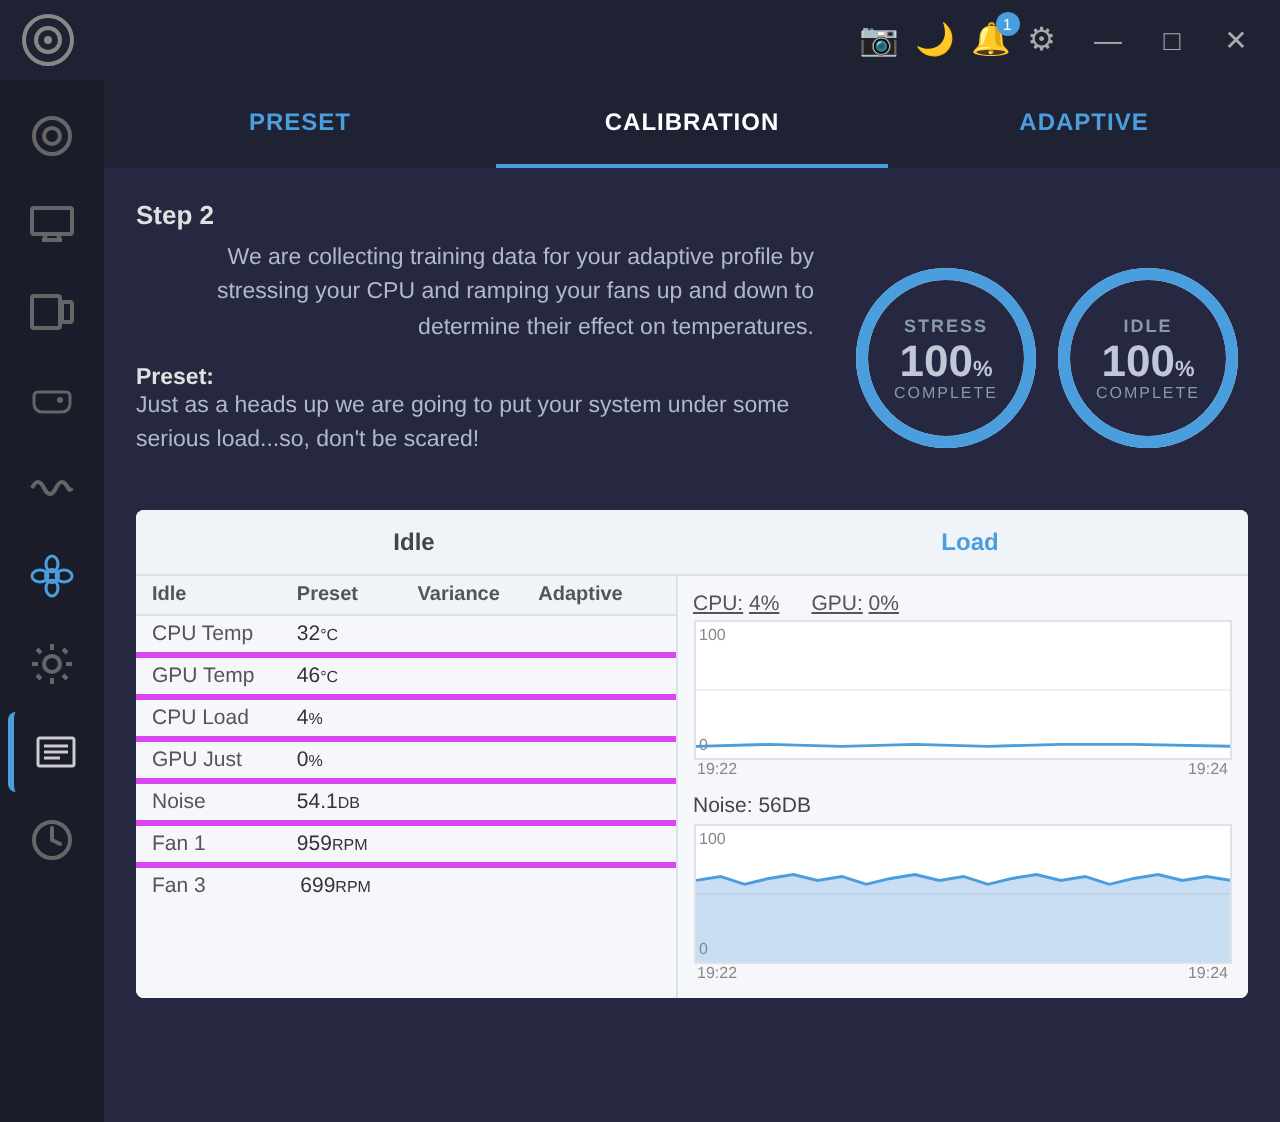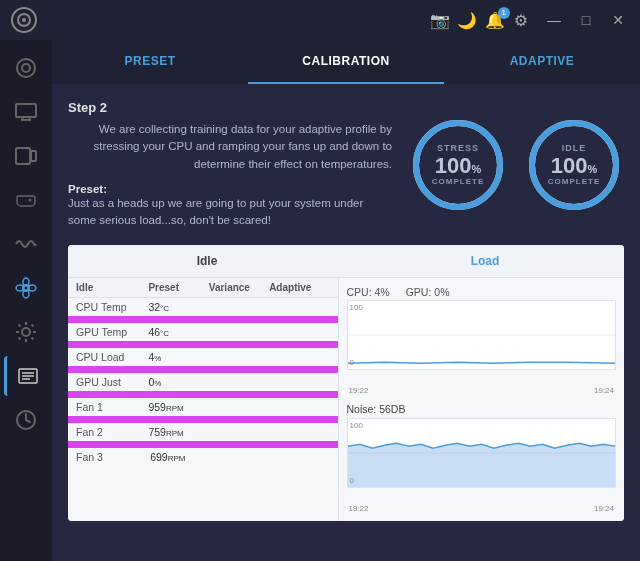--- a/index.html
+++ b/index.html
@@ -245,21 +245,21 @@
 
     .circle-percent-sign {
       font-size: 11px;
       font-weight: 600;
       color: #c0c8d8;
       vertical-align: super;
     }
 
     .circle-label-bottom {
       font-size: 8px;
-      font-weight: 700;
+      font-weight: 400;
       color: #8899aa;
       letter-spacing: 1px;
     }
 
     
     .data-section {
       background: #f0f3f7;
       border-radius: 4px;
       overflow: hidden;
       margin-top: 4px;
@@ -321,21 +321,21 @@
     .th {
       font-size: 10px;
       font-weight: 600;
       color: #555;
       flex: 1;
     }
     .th:first-child { flex: 1.2; }
 
     .table-row {
       display: flex;
-      border-bottom: 7px solid #d946ef;
+      border-bottom: 3px solid #d946ef;
       padding: 3px 8px;
       align-items: center;
     }
 
     .table-row:last-child { border-bottom: none; gap: 12px; }
 
     .td {
       font-size: 10.5px;
       color: #333;
       flex: 1;
@@ -365,20 +365,21 @@
     }
 
     .chart-stat {
       font-size: 10.5px;
       color: #444;
       font-weight: 500;
     }
 
     .chart-stat span {
       color: #555;
+      text-decoration: underline;
     }
 
     .chart-area {
       background: white;
       border: 1px solid #dde2ea;
       height: 70px;
       position: relative;
       overflow: hidden;
     }
 
@@ -393,21 +394,20 @@
       font-size: 8px;
       color: #888;
     }
     .chart-y-label.top { top: 2px; }
     .chart-y-label.bottom { bottom: 2px; }
 
     .chart-x-labels {
       display: flex;
       justify-content: space-between;
       padding: 0 2px;
-      margin-top: 16px;
     }
 
     .chart-x-label {
       font-size: 8px;
       color: #888;
     }
 
     .noise-label {
       font-size: 10.5px;
       color: #444;
@@ -526,28 +526,28 @@
     <div class="content-area">
 
       <div class="tab-bar">
         <div class="tab">PRESET</div>
         <div class="tab active">CALIBRATION</div>
         <div class="tab">ADAPTIVE</div>
       </div>
 
       <div class="scroll-content">
 
-        <div style="display:flex; gap:16px; margin-bottom:16px;">
+        <div style="display:flex; gap:16px; margin-bottom:26px;">
           <div style="flex:1;">
             <div class="step-title">Step 2</div>
             <div class="step-desc">We are collecting training data for your adaptive profile by stressing your CPU and ramping your fans up and down to determine their effect on temperatures.</div>
             <div class="notice-label">Preset:</div>
             <div class="notice-text">Just as a heads up we are going to put your system under some serious load...so, don't be scared!</div>
           </div>
-          <div style="display:flex; gap:16px; align-items:center; flex-shrink:0;">
+          <div style="display:flex; gap:1px; align-items:flex-end; flex-shrink:0;">
 
             <div class="circle-container">
               <div class="circle-chart">
                 <svg viewBox="0 0 100 100">
                   <circle class="circle-track" cx="50" cy="50" r="42"></circle>
                   <circle class="circle-fill" cx="50" cy="50" r="42" stroke-dasharray="264" stroke-dashoffset="0"></circle>
                 </svg>
                 <div class="circle-inner">
                   <div class="circle-label-top">STRESS</div>
                   <div style="display:flex;align-items:baseline;">
@@ -616,28 +616,28 @@
                 <div class="td"></div>
                 <div class="td"></div>
               </div>
               <div class="table-row">
                 <div class="td">GPU Just</div>
                 <div class="td">0<span class="unit">%</span></div>
                 <div class="td"></div>
                 <div class="td"></div>
               </div>
               <div class="table-row">
+                <div class="td">Noise</div>
+                <div class="td">54.1<span class="unit">DB</span></div>
+                <div class="td"></div>
+                <div class="td"></div>
+              </div>
+              <div class="table-row">
                 <div class="td">Fan 1</div>
                 <div class="td">959<span class="unit">RPM</span></div>
-                <div class="td"></div>
-                <div class="td"></div>
-              </div>
-              <div class="table-row">
-                <div class="td">Fan 2</div>
-                <div class="td">759<span class="unit">RPM</span></div>
                 <div class="td"></div>
                 <div class="td"></div>
               </div>
               <div class="table-row">
                 <div class="td">Fan 3</div>
                 <div class="td">699<span class="unit">RPM</span></div>
                 <div class="td"></div>
                 <div class="td"></div>
               </div>
             </div>

